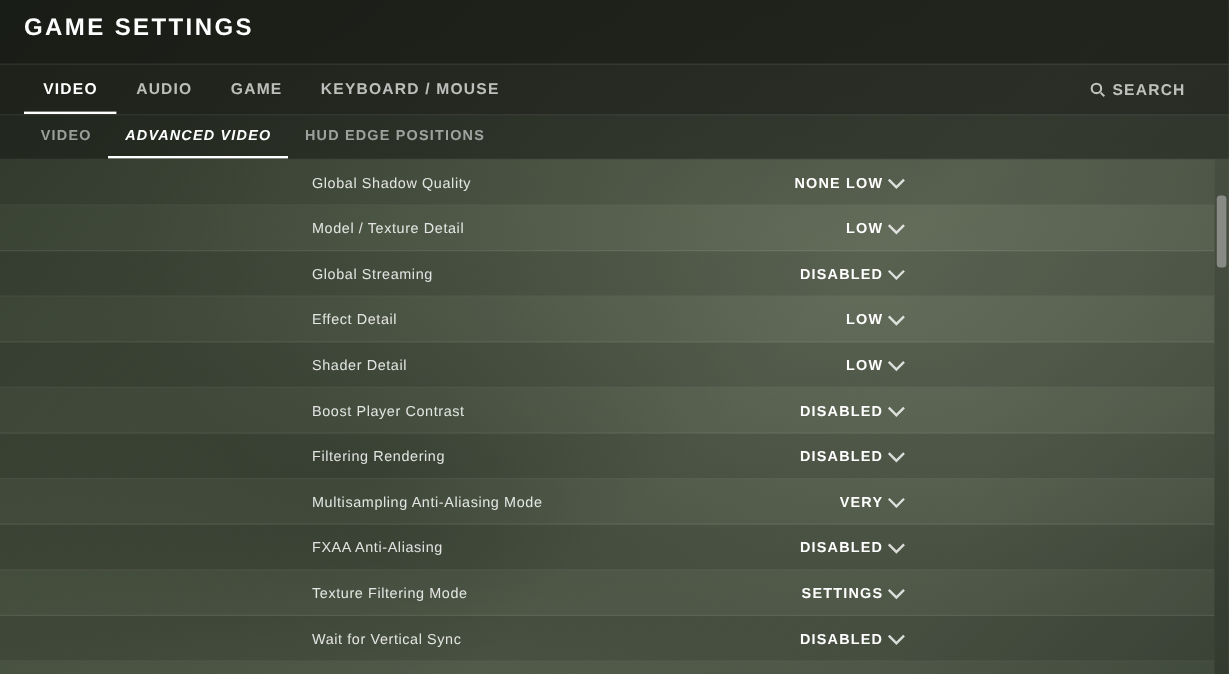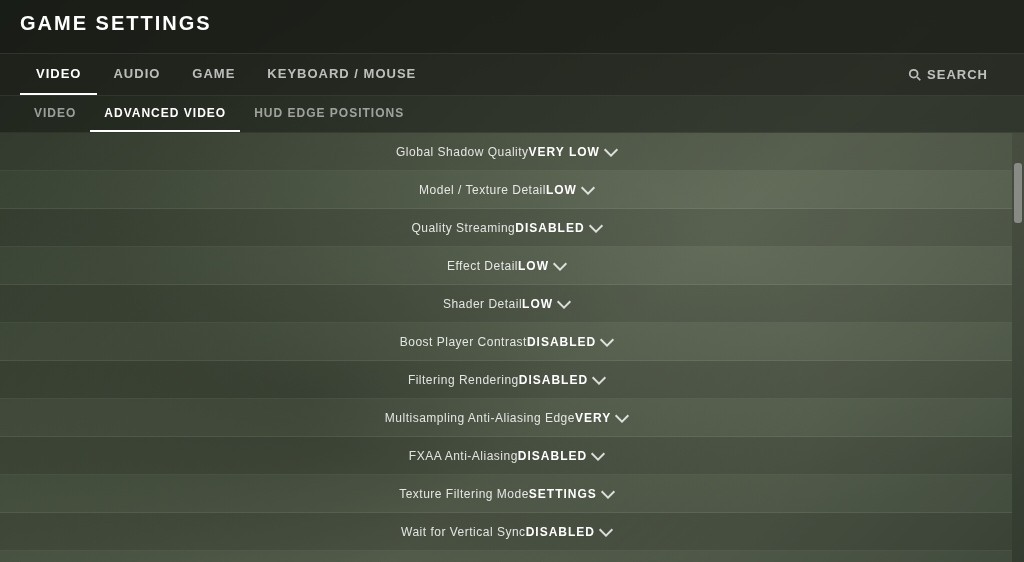--- a/index.html
+++ b/index.html
@@ -113,20 +113,21 @@
       letter-spacing: 1px;
       text-transform: uppercase;
       padding: 10px 14px;
       cursor: pointer;
       border-bottom: 2px solid transparent;
     }
 
     .sub-nav-item.active {
       color: #ffffff;
       border-bottom: 2px solid #ffffff;
+      font-style: italic;
     }
 
     
     .content-area {
       flex: 1;
       display: flex;
       overflow: hidden;
     }
 
     
@@ -144,21 +145,21 @@
       background: rgba(0,0,0,0.3);
     }
     .settings-panel::-webkit-scrollbar-thumb {
       background: rgba(180,180,180,0.5);
       border-radius: 3px;
     }
 
     .setting-row {
       display: flex;
       align-items: center;
-      justify-content: center;
+      justify-content: space-between;
       padding: 0 260px 0 260px;
       min-height: 38px;
       border-bottom: 1px solid rgba(255,255,255,0.07);
       background: rgba(0,0,0,0.18);
     }
 
     .setting-row:nth-child(odd) {
       background: rgba(0,0,0,0.22);
     }
 
@@ -241,35 +242,35 @@
     <div class="sub-nav-item active">Advanced Video</div>
     <div class="sub-nav-item">HUD Edge Positions</div>
   </div>
 
   <div class="content-area">
     <div class="settings-panel">
 
       <div class="setting-row">
         <span class="setting-label">Global Shadow Quality</span>
         <div class="setting-value">
-          <span>VERY LOW</span>
+          <span>NONE LOW</span>
           <span class="chevron-down"></span>
         </div>
       </div>
 
       <div class="setting-row">
         <span class="setting-label">Model / Texture Detail</span>
         <div class="setting-value">
           <span>LOW</span>
           <span class="chevron-down"></span>
         </div>
       </div>
 
       <div class="setting-row">
-        <span class="setting-label">Quality Streaming</span>
+        <span class="setting-label">Global Streaming</span>
         <div class="setting-value">
           <span>DISABLED</span>
           <span class="chevron-down"></span>
         </div>
       </div>
 
       <div class="setting-row">
         <span class="setting-label">Effect Detail</span>
         <div class="setting-value">
           <span>LOW</span>
@@ -295,21 +296,21 @@
 
       <div class="setting-row">
         <span class="setting-label">Filtering Rendering</span>
         <div class="setting-value">
           <span>DISABLED</span>
           <span class="chevron-down"></span>
         </div>
       </div>
 
       <div class="setting-row">
-        <span class="setting-label">Multisampling Anti-Aliasing Edge</span>
+        <span class="setting-label">Multisampling Anti-Aliasing Mode</span>
         <div class="setting-value">
           <span>VERY</span>
           <span class="chevron-down"></span>
         </div>
       </div>
 
       <div class="setting-row">
         <span class="setting-label">FXAA Anti-Aliasing</span>
         <div class="setting-value">
           <span>DISABLED</span>

